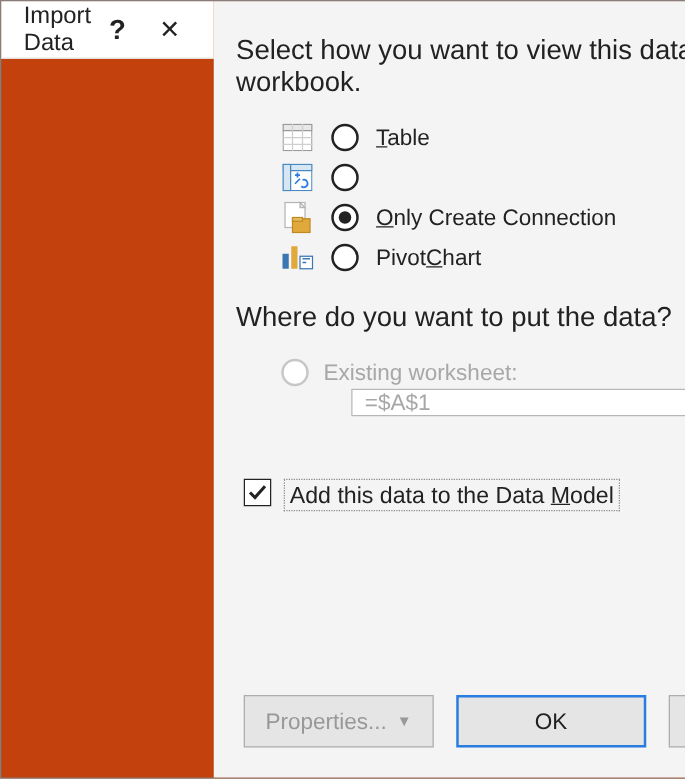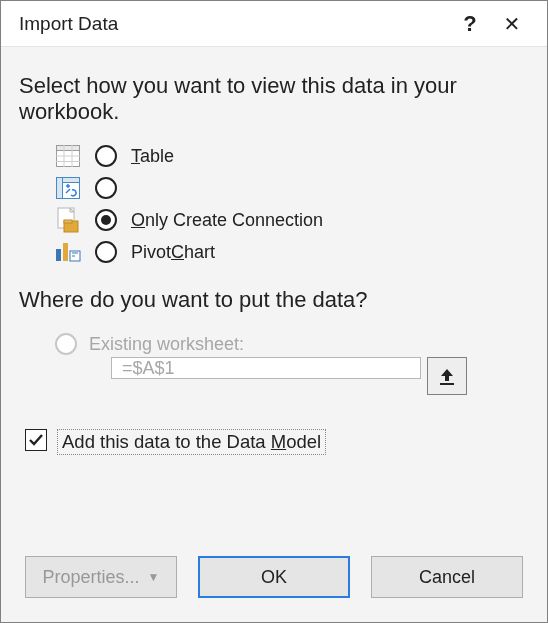--- a/index.html
+++ b/index.html
@@ -9,21 +9,21 @@
     font-size: 18px;
     color: #222;
     background: #fff;
   }
   .dialog {
     width: 548px;
     height: 623px;
     border: 1px solid #808080;
     background: #c2410c;
     display: flex;
-    flex-direction: column;
+    flex-direction: row;
   }
   .titlebar {
     height: 46px;
     display: flex;
     align-items: center;
     padding: 0 14px 0 18px;
     border-bottom: 1px solid #e4e4e4;
     background: #fff;
   }
   .titlebar .title {

